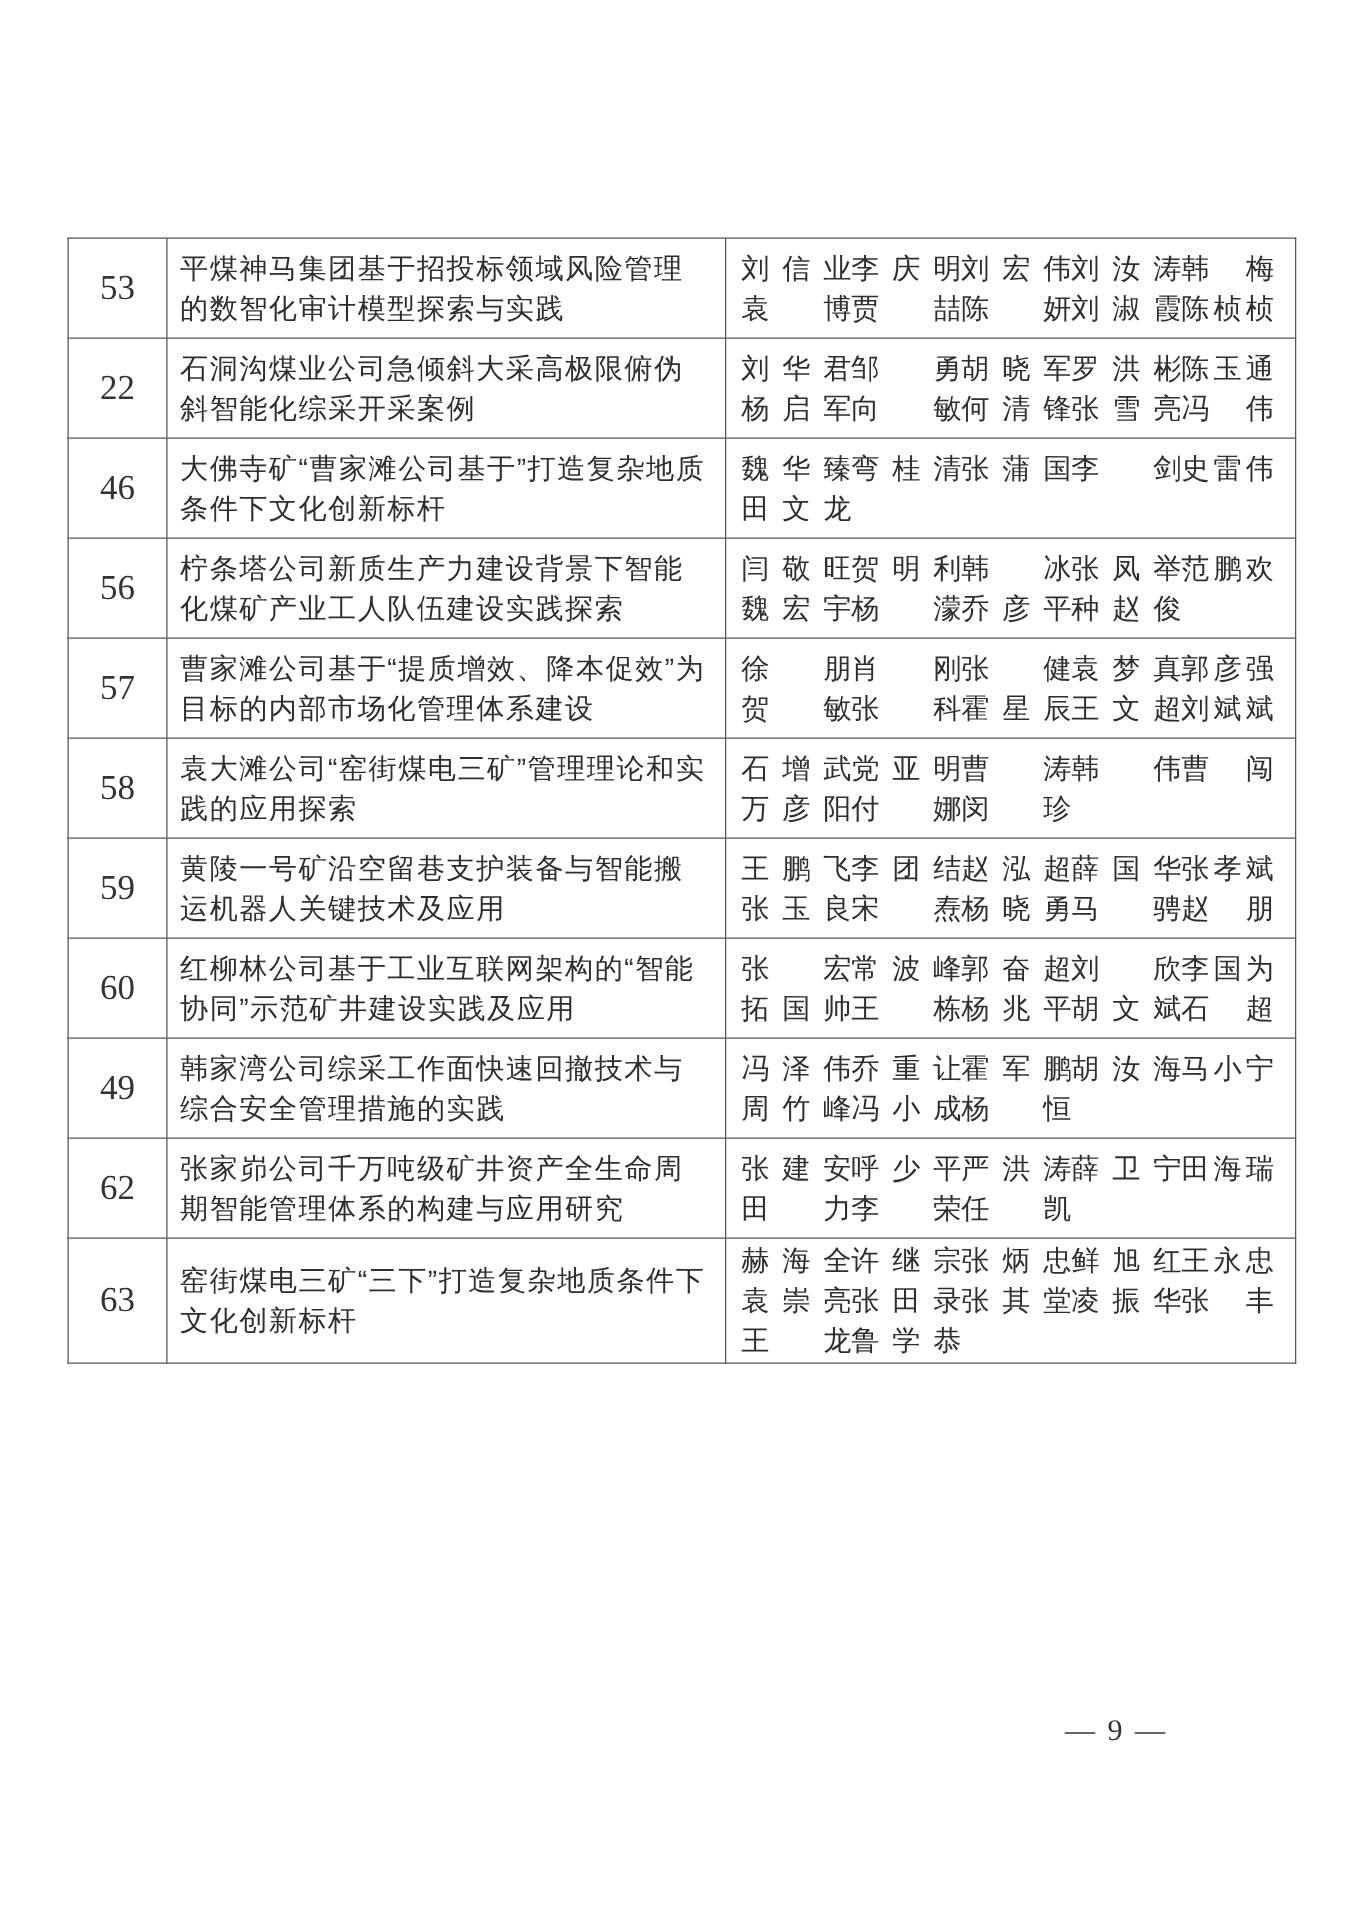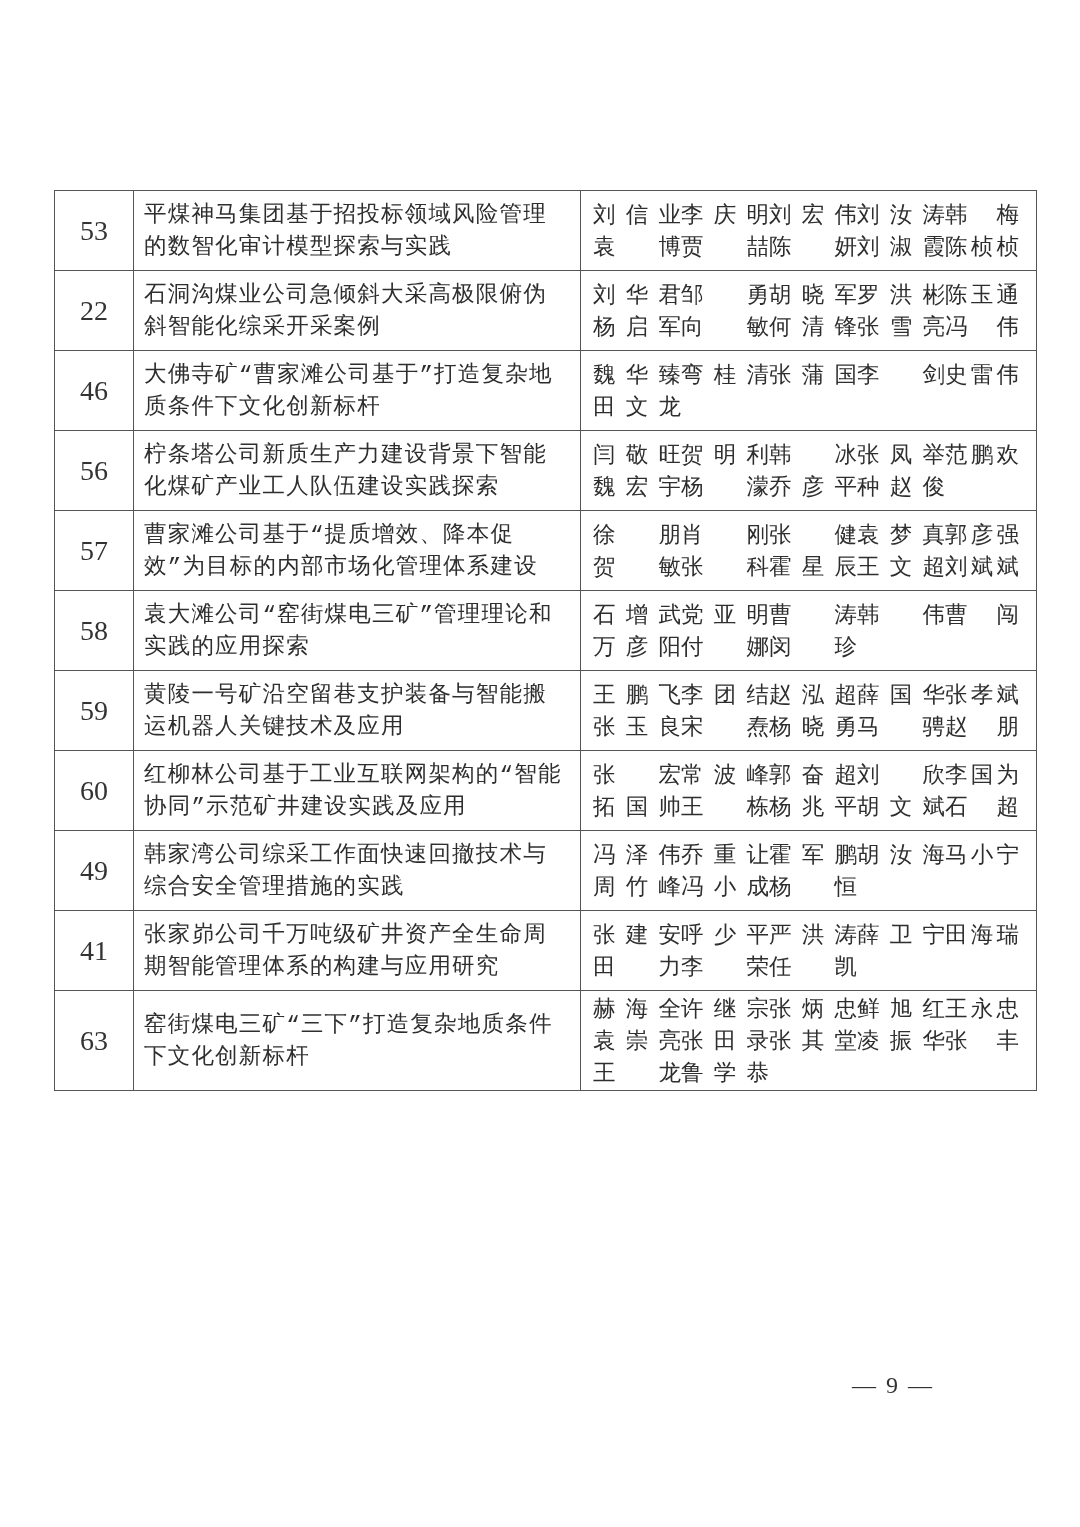--- a/index.html
+++ b/index.html
@@ -10,21 +10,21 @@
       border-collapse: collapse; table-layout: fixed;
     }
     .award-table td { border: 1.5px solid #555; padding: 0; vertical-align: middle; }
     .col-num { width: 79px; }
     .col-title { width: 447px; }
     .col-names { width: 456px; }
     .award-table tr { height: 80px; }
     .award-table tr.tall { height: 100px; }
     .num-cell { text-align: center; font-size: 28px; font-family: "Liberation Serif", serif; color: #333; }
     .title-cell { padding: 0 10px 0 10px !important; font-size: 22.5px; line-height: 32px; letter-spacing: 1.2px;
-                  font-family: Liberation Mono, monospace; color: #2e2e2e; }
+                  font-family: Liberation Sans, sans-serif; color: #2e2e2e; }
     .names-cell { padding: 0 12px 0 12px !important; }
     .names-line { display: flex; height: 32px; align-items: center; }
     .name { width: 88px; flex: 0 0 88px; display: flex; justify-content: space-between;
             font-size: 22.5px; font-family: "DejaVu Sans", sans-serif; color: #2e2e2e; }
     .name.last { width: 74px; flex: 0 0 74px; }
     .page-number { position: absolute; left: 852px; top: 1372px; font-size: 24px;
                    font-family: "Liberation Serif", serif; color: #333; letter-spacing: 2px; }
   </style>
 </head>
 <body>
@@ -497,21 +497,21 @@
               <span>成</span>
             </span>
             <span class="name">
               <span>杨</span>
               <span>恒</span>
             </span>
           </div>
         </td>
       </tr>
       <tr>
-        <td class="num-cell">41</td>
+        <td class="num-cell">62</td>
         <td class="title-cell">张家峁公司千万吨级矿井资产全生命周期智能管理体系的构建与应用研究</td>
         <td class="names-cell">
           <div class="names-line">
             <span class="name">
               <span>张</span>
               <span>建</span>
               <span>安</span>
             </span>
             <span class="name">
               <span>呼</span>

